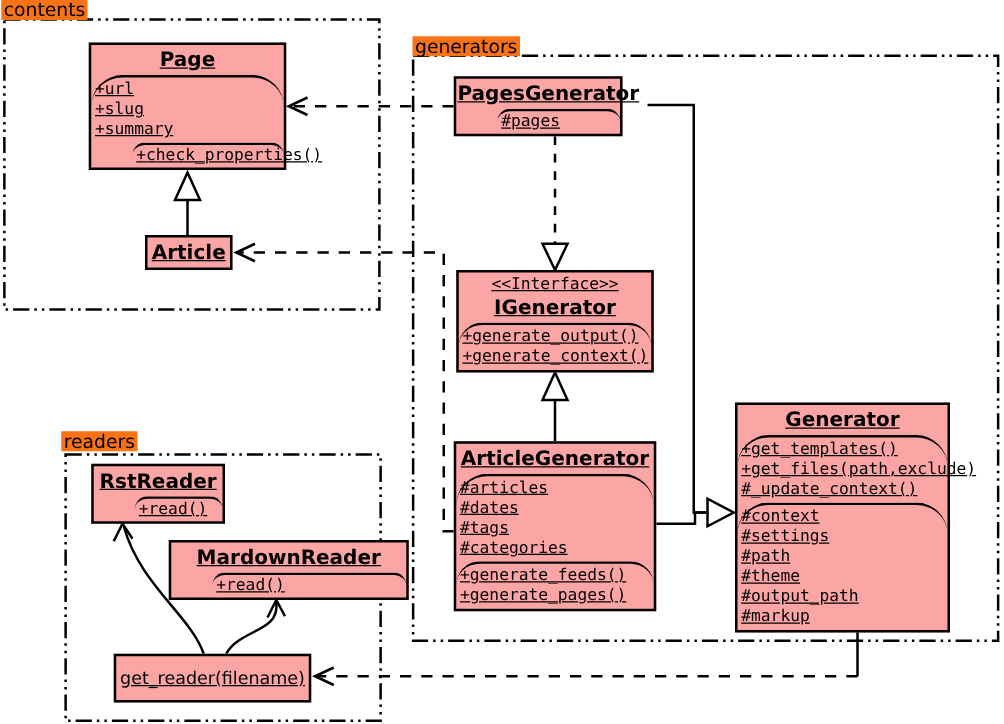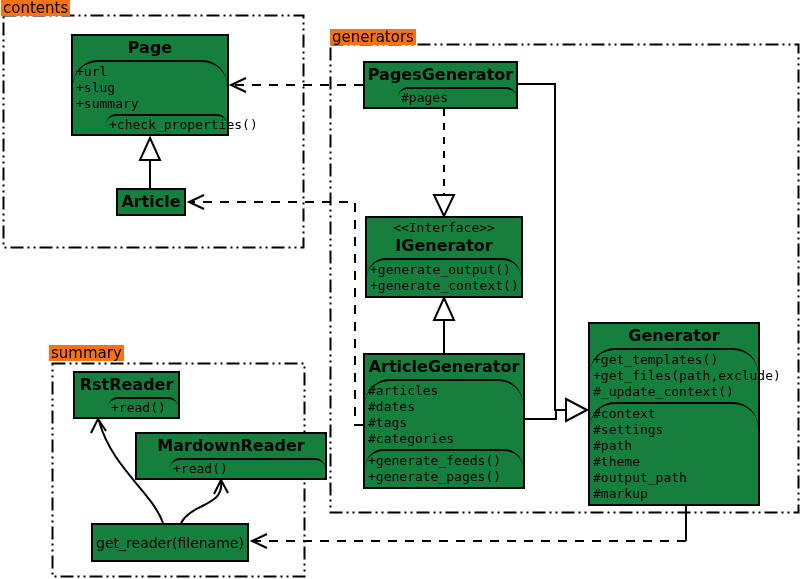--- a/index.html
+++ b/index.html
@@ -1,20 +1,20 @@
 <!DOCTYPE html>
 <html><head>
 <meta charset="utf-8">
 <style>
   html,body{margin:0;padding:0;background:#fff;}
   #canvas{position:relative;width:803px;height:579px;background:#fff;overflow:hidden;
           font-family:"DejaVu Sans","Liberation Sans",sans-serif;color:#000;}
   #wires{position:absolute;left:0;top:0;width:803px;height:579px;z-index:1;}
   .pkg-label{position:absolute;z-index:2;font-size:15px;color:#000;background:#f97316;padding:0 2px;line-height:16px;}
-  .uml-class{position:absolute;z-index:3;background:#15803d;border:2px solid #000;box-sizing:border-box;}
+  .uml-class{position:absolute;z-index:3;background:#fca5a5;border:2px solid #000;box-sizing:border-box;text-decoration:underline;}
   .uml-title{font-family:"DejaVu Sans","Liberation Sans",sans-serif;font-weight:bold;font-size:16px;
              line-height:20px;text-align:center;padding:2px 1px;white-space:nowrap;}
   .uml-comp{border-top:2px solid #000;font-family:"DejaVu Sans Mono","Liberation Mono",monospace;
             font-size:13px;line-height:16px;padding:2px 3px;white-space:pre;border-radius:25px;}
   .uml-comp.slim{padding:1px 3px;margin-left:33px;}
   .stereotype{font-family:"DejaVu Sans Mono","Liberation Mono",monospace;font-size:13px;
               line-height:16px;text-align:center;padding-top:2px;}
   .obj-box{display:flex;align-items:center;justify-content:center;font-size:14px;}
 </style>
 </head>
@@ -72,33 +72,33 @@
       <path d="M91,433 L98,419 L106,431" fill="none" stroke="#000" stroke-width="2"></path>
     </g>
     <g>
       <path d="M181,523 C192,503 224,506 221,482" fill="none" stroke="#000" stroke-width="2"></path>
       <path d="M214,494 L221,480 L228,493" fill="none" stroke="#000" stroke-width="2"></path>
     </g>
   </svg>
 
   <div class="pkg-label" style="left:1px;top:0;">contents</div>
   <div class="pkg-label" style="left:330px;top:29px;">generators</div>
-  <div class="pkg-label" style="left:49px;top:345px;">summary</div>
+  <div class="pkg-label" style="left:49px;top:345px;">readers</div>
 
   <div class="uml-class" style="left:71px;top:34px;width:158px;">
     <div class="uml-title">Page</div>
     <div class="uml-comp"><div>+url</div><div>+slug</div><div>+summary</div></div>
     <div class="uml-comp slim"><div>+check_properties()</div></div>
   </div>
 
   <div class="uml-class" style="left:116px;top:188px;width:70px;">
     <div class="uml-title">Article</div>
   </div>
 
-  <div class="uml-class" style="left:363px;top:61px;width:155px;">
+  <div class="uml-class" style="left:363px;top:61px;width:135px;">
     <div class="uml-title">PagesGenerator</div>
     <div class="uml-comp slim"><div>#pages</div></div>
   </div>
 
   <div class="uml-class" style="left:365px;top:216px;width:158px;">
     <div>
       <div class="stereotype">&lt;&lt;Interface&gt;&gt;</div>
       <div class="uml-title" style="padding-top:0;">IGenerator</div>
     </div>
     <div class="uml-comp"><div>+generate_output()</div><div>+generate_context()</div></div>

